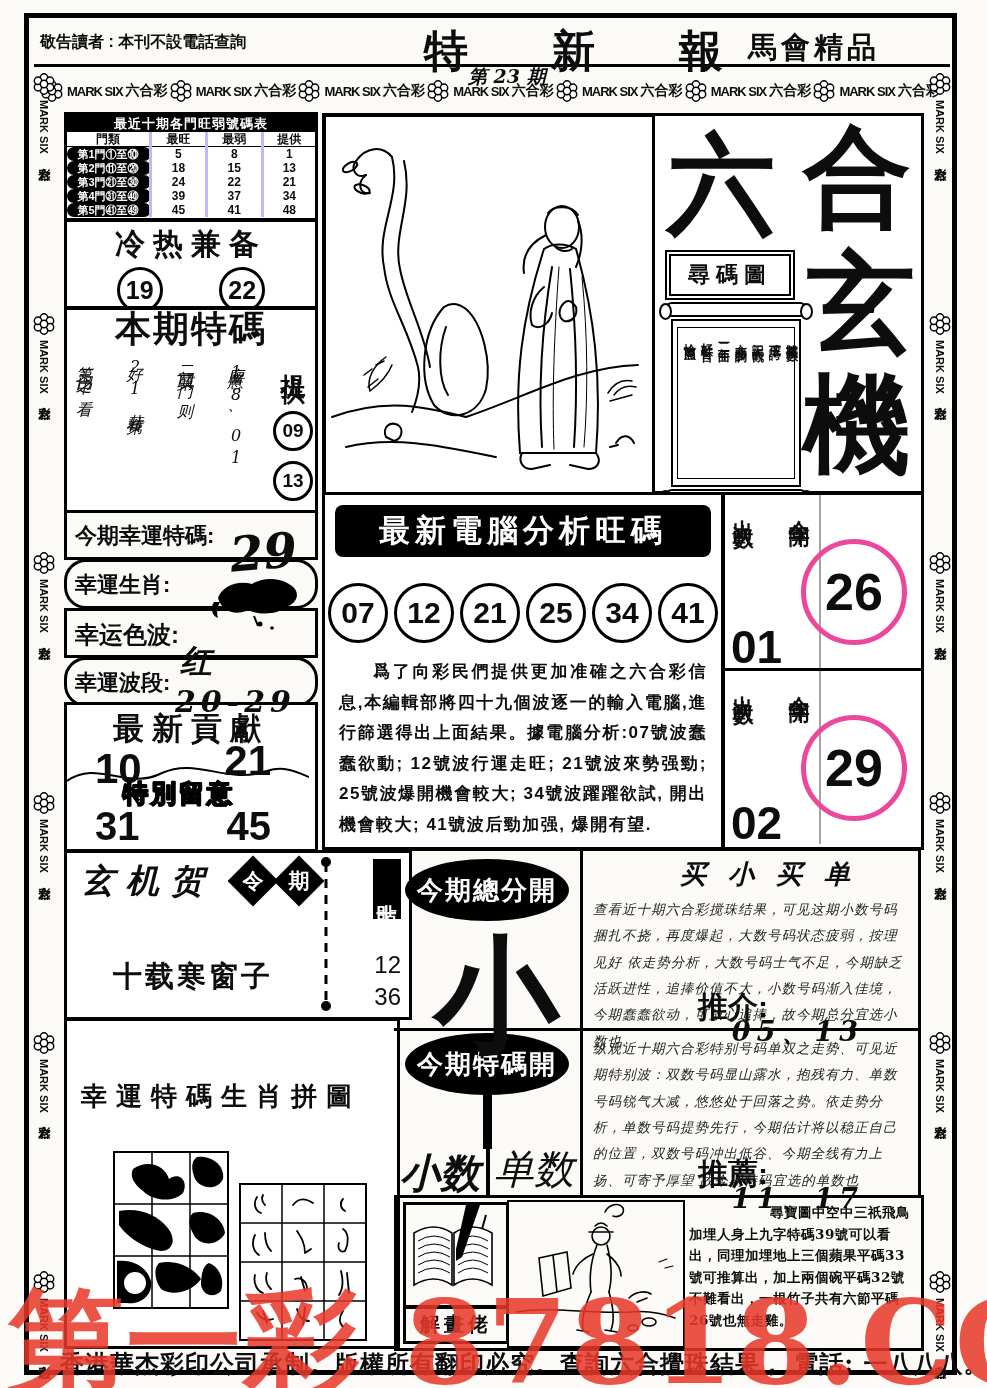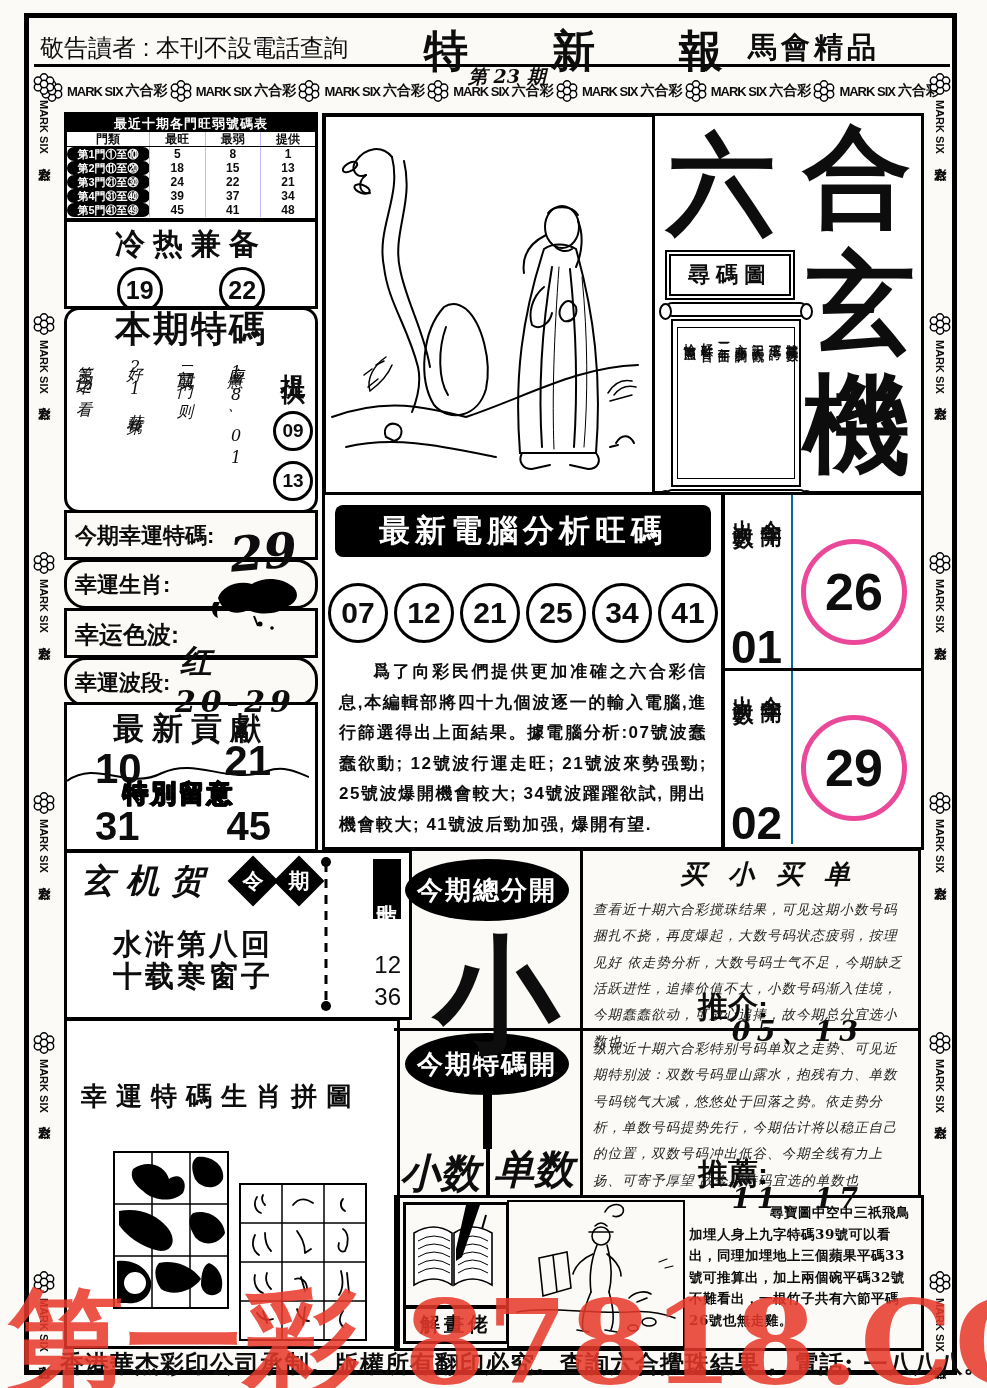--- a/index.html
+++ b/index.html
@@ -6,21 +6,21 @@
   .page{position:relative;width:987px;height:1388px;background:#fbfaf7;overflow:hidden;
         font-family:"Liberation Sans",sans-serif;color:#0d0d0d;}
   .frame{position:absolute;left:24px;top:13px;width:923px;height:1352px;border:5px solid #000;}
   .abs{position:absolute;}
   .bx{position:absolute;border:3px solid #000;background:#fff;}
   .serif{font-family:"DejaVu Serif","Liberation Serif",serif;}
   .hand{font-family:"DejaVu Serif","Liberation Serif",serif;font-style:italic;}
   .vtext{writing-mode:vertical-rl;text-orientation:upright;}
   
   .hdr{position:absolute;left:34px;top:20px;width:916px;height:44px;border-bottom:3px solid #000;}
-  .hdr-notice{position:absolute;left:6px;top:12px;font-size:24px;font-weight:normal;}
+  .hdr-notice{position:absolute;left:6px;top:12px;font-size:16px;font-weight:bold;}
   .hdr-title{position:absolute;left:390px;top:2px;font-size:44px;font-weight:bold;letter-spacing:34px;white-space:nowrap;}
   .hdr-tag{position:absolute;right:70px;top:8px;font-size:29px;font-weight:bold;letter-spacing:4px;}
   .issue{position:absolute;left:468px;top:64px;font-size:19px;font-weight:bold;}
   .ms-row{position:absolute;left:40px;top:76px;width:900px;height:30px;display:flex;justify-content:space-between;align-items:center;}
   .ms-logo{display:inline-flex;align-items:center;gap:3px;white-space:nowrap;}
   .ms-en{font-size:13px;font-weight:bold;letter-spacing:-1px;}
   .ms-cn{font-size:14px;font-weight:900;}
   .flower{width:24px;height:24px;flex:0 0 auto;}
   .strip{position:absolute;top:72px;width:28px;height:1284px;display:flex;flex-direction:column;
          justify-content:space-between;align-items:center;}
@@ -29,28 +29,28 @@
   .strip .ms-en{font-size:11px;}
   .strip .ms-cn{font-size:12px;}
   
   #stats{left:64px;top:112px;width:248px;height:103px;}
   #stats .ttl{background:#000;color:#fff;font-size:13px;font-weight:bold;text-align:center;
               height:17px;line-height:17px;letter-spacing:1px;}
   #stats table{border-collapse:collapse;width:100%;font-size:12px;font-weight:bold;}
   #stats td,#stats th{padding:0;height:14px;text-align:center;line-height:13px;border-radius:7px;}
   #stats th{border-bottom:1px solid #000;font-size:12px;}
   #stats .rl{background:#000;color:#fff;font-size:11px;width:82px;white-space:nowrap;}
-  #stats .vcol{border-left:1px solid #c4b5fd;}
+  #stats .vcol{border-left:3px solid #c4b5fd;}
   
   #coldhot{left:64px;top:219px;width:248px;height:84px;}
   #coldhot .ttl{font-size:30px;font-weight:900;text-align:center;letter-spacing:8px;margin-top:2px;}
   .circ{display:inline-block;border:3px solid #000;border-radius:50%;text-align:center;font-weight:bold;}
   #coldhot .circ{width:40px;height:40px;line-height:40px;font-size:25px;margin:0 26px;}
   
-  #special{left:64px;top:307px;width:248px;height:200px;border-radius:15px;}
+  #special{left:64px;top:307px;width:248px;height:200px;}
   #special .ttl{font-size:36px;font-weight:900;text-align:center;letter-spacing:2px;line-height:1.05;}
   #special .cols{position:absolute;left:6px;right:4px;top:44px;bottom:4px;display:flex;
                  flex-direction:row-reverse;justify-content:space-between;}
   #special .cols .c{writing-mode:vertical-rl;text-orientation:upright;font-size:16px;letter-spacing:3px;}
   #special .provide{font-size:25px;font-weight:bold;letter-spacing:6px;}
   #special .pc{width:36px;display:flex;flex-direction:column;align-items:center;gap:10px;}
   #special .pc .circ{width:34px;height:34px;line-height:34px;font-size:19px;}
   
   .lrow{position:absolute;left:64px;width:248px;height:44px;border:3px solid #000;background:transparent;}
   .lrow .lab{font-size:22px;font-weight:bold;margin:8px 0 0 8px;white-space:nowrap;}
@@ -98,42 +98,42 @@
   #analysis .bar{margin:10px 10px 0 10px;background:#000;color:#fff;height:52px;line-height:52px;
      text-align:center;font-size:31px;font-weight:900;letter-spacing:5px;border-radius:8px;}
   #analysis .nums{margin-top:26px;display:flex;justify-content:center;gap:6px;}
   #analysis .nums .circ{width:54px;height:54px;line-height:54px;font-size:30px;}
   #analysis .body{padding:14px 14px 0 14px;font-size:17px;line-height:1.8;text-align:justify;
      letter-spacing:1.5px;font-weight:bold;text-indent:2em;}
   
   #ycounts{left:722px;top:492px;width:196px;height:352px;}
   .ycell{position:relative;height:173px;}
   .ycell.first{border-bottom:3px solid #000;}
-  .ycell .labels{position:absolute;left:0;top:0;width:66px;height:100%;border-right:2px solid #0369a1;}
+  .ycell .labels{position:absolute;left:0;top:0;width:66px;height:100%;border-right:2px solid #a3a3a3;padding-left:28px;}
   .ycell .vlab{position:absolute;top:8px;font-size:21px;font-weight:bold;letter-spacing:4px;}
   .ycell .vl{left:4px;} .ycell .vr{right:6px;}
   .ycell .count{position:absolute;left:6px;bottom:-6px;font-size:46px;font-weight:bold;}
   .ycell .bigcirc{position:absolute;right:14px;top:44px;width:96px;height:96px;border:5px solid #ec4899;
      border-radius:50%;text-align:center;line-height:96px;font-size:52px;font-weight:bold;}
   
   #tsplit{left:394px;top:848px;width:524px;height:177px;border:3px solid #000;border-left-width:0;background:transparent;}
   .lcell{position:absolute;left:0;top:0;width:186px;height:100%;border-right:3px solid #000;}
   .ellipse{margin:8px auto 0 auto;width:164px;height:62px;background:#000;border-radius:50%;
      color:#fff;text-align:center;line-height:62px;font-size:26px;font-weight:bold;letter-spacing:2px;}
   #tsplit .bigsmall{position:absolute;left:40px;top:62px;font-size:125px;font-weight:900;z-index:1;}
   .rcell{position:absolute;left:189px;top:0;right:0;height:100%;}
   .headline{margin:6px 46px 0 0;text-align:right;font-size:26px;font-weight:bold;letter-spacing:22px;}
   .hbody{padding:4px 8px 0 10px;font-size:13.5px;line-height:1.95;letter-spacing:1px;color:#222;}
   .rec{position:absolute;right:150px;bottom:0px;font-size:30px;font-weight:900;z-index:4;}
   .recnum{position:absolute;right:54px;bottom:-22px;font-size:27px;font-weight:bold;letter-spacing:6px;z-index:4;}
   #sopen{left:394px;top:1025px;width:524px;height:170px;border:3px solid #000;border-left-width:0;
          border-top-width:0;background:transparent;}
   #sopen .stem{position:absolute;left:89px;top:62px;width:9px;height:62px;background:#000;}
   #sopen .sd1{position:absolute;left:6px;bottom:-6px;font-size:40px;font-weight:900;}
-  #sopen .sd2{position:absolute;left:100px;bottom:-2px;font-size:40px;font-weight:700;}
+  #sopen .sd2{position:absolute;left:100px;bottom:-2px;font-size:40px;font-weight:400;}
   #sopen .vdiv{position:absolute;left:92px;top:124px;width:4px;height:46px;background:#000;}
   
   #pics{left:394px;top:1195px;width:524px;height:150px;border:3px solid #000;background:transparent;}
   #pics .bookbox{position:absolute;left:6px;top:4px;width:100px;height:100px;border:3px solid #000;}
   #pics .capbox{position:absolute;left:6px;top:108px;width:100px;height:32px;border:3px solid #000;
      text-align:center;line-height:30px;font-size:20px;font-weight:bold;letter-spacing:4px;}
   #pics .manbox{position:absolute;left:110px;top:2px;width:174px;height:144px;border:2px solid #000;}
   #pics .ptext{position:absolute;left:292px;top:4px;width:224px;font-size:13.5px;line-height:1.6;
      font-weight:bold;text-indent:6em;letter-spacing:0.5px;}
   
@@ -566,21 +566,20 @@
   </div>
 
   <div class="bx" id="congrats">
     <div class="pfx hand">玄机贺</div>
     <div class="diamond" style="left:168px;top:10px;">
         <span>令</span>
       </div>
     <div class="diamond" style="left:214px;top:10px;">
         <span>期</span>
       </div>
-    <div class="l1">水浒第八回</div>
     <div class="l2">十载寒窗子</div>
     <svg class="abs" style="left:252px;top:2px;" width="14" height="158" viewBox="0 0 14 158">
       <line x1="7" y1="8" x2="7" y2="150" stroke="#000" stroke-width="3" stroke-dasharray="9 7"></line>
       <circle cx="7" cy="7" r="5" fill="#000"></circle>
         <circle cx="7" cy="151" r="5" fill="#000"></circle>
     </svg>
     <div class="tipbox">貼士</div>
     <div class="t1">12</div>
     <div class="t2">36</div>
   </div>

